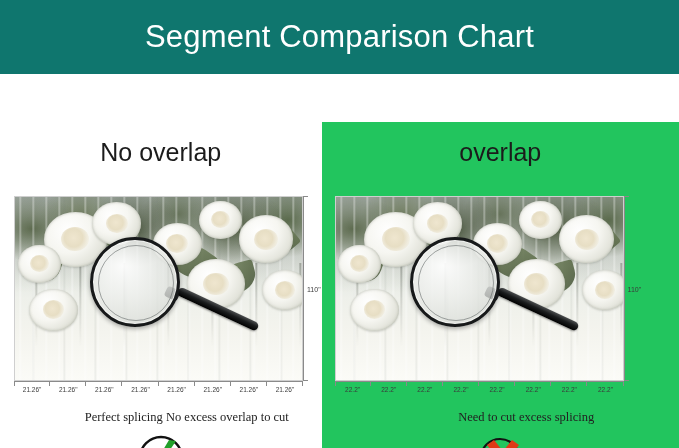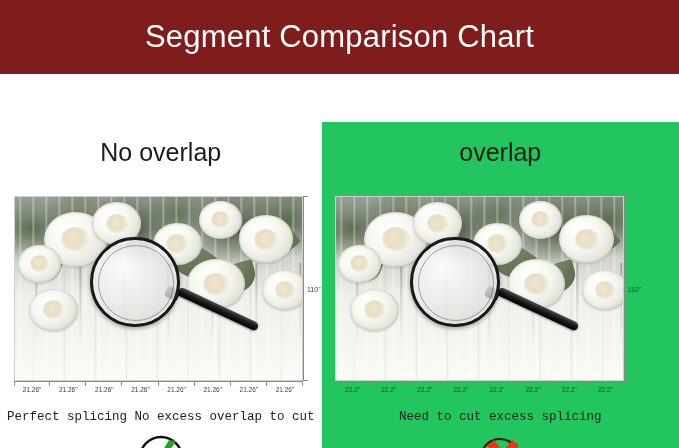--- a/index.html
+++ b/index.html
@@ -7,21 +7,21 @@
     width:679px;height:448px;
     background:#ffffff;
     font-family:"Liberation Sans", sans-serif;
     overflow:hidden;
   }
   .page{position:relative;width:679px;height:448px;}
 
   
   .banner{
     position:absolute;left:0;top:0;width:679px;height:74px;
-    background:#7f1d1d;
+    background:#0f766e;
     display:flex;align-items:center;justify-content:center;
   }
   .banner-title{
     color:#ffffff;
     font-size:31px;
     font-weight:400;
     letter-spacing:0.2px;
     font-family:"Liberation Sans", sans-serif;
     white-space:nowrap;
   }
@@ -170,21 +170,22 @@
   .v-lbl{
     position:absolute;left:4px;top:50%;transform:translateY(-50%);
     font-size:7px;color:#3b3b3b;white-space:nowrap;
     font-family:"Liberation Sans", sans-serif;
   }
 
   
   .caption{
     position:absolute;top:288px;left:0;width:100%;
     text-align:center;font-size:12.5px;color:#222;
-    font-family:Liberation Mono, monospace;
+    font-family:Liberation Serif, serif;
+    padding-left:26px;
   }
   .verdict{
     position:absolute;top:310px;left:0;width:100%;
     display:flex;justify-content:center;align-items:center;
   }
   .badge{position:relative;width:52px;height:52px;}
 </style>
 </head>
 <body>
 

